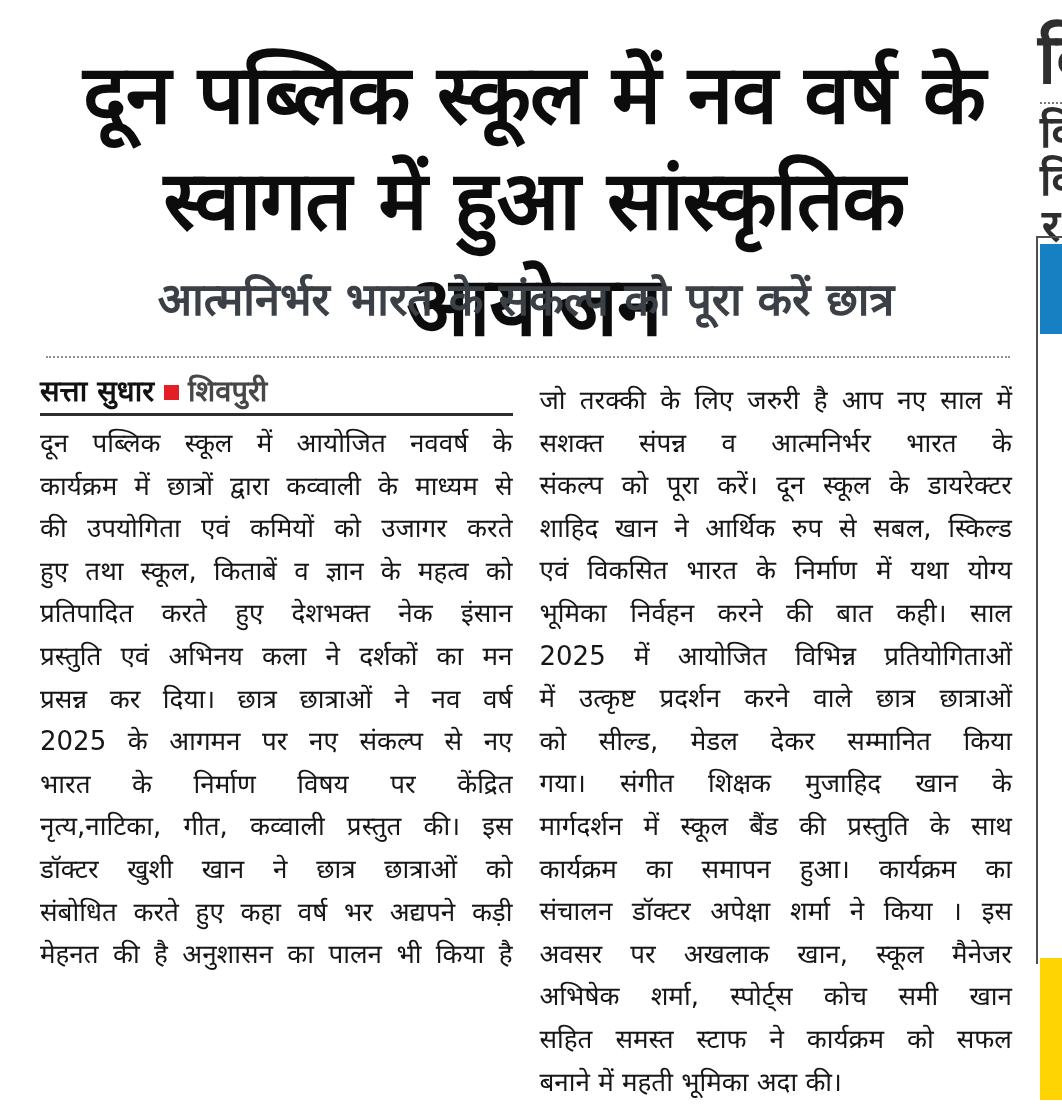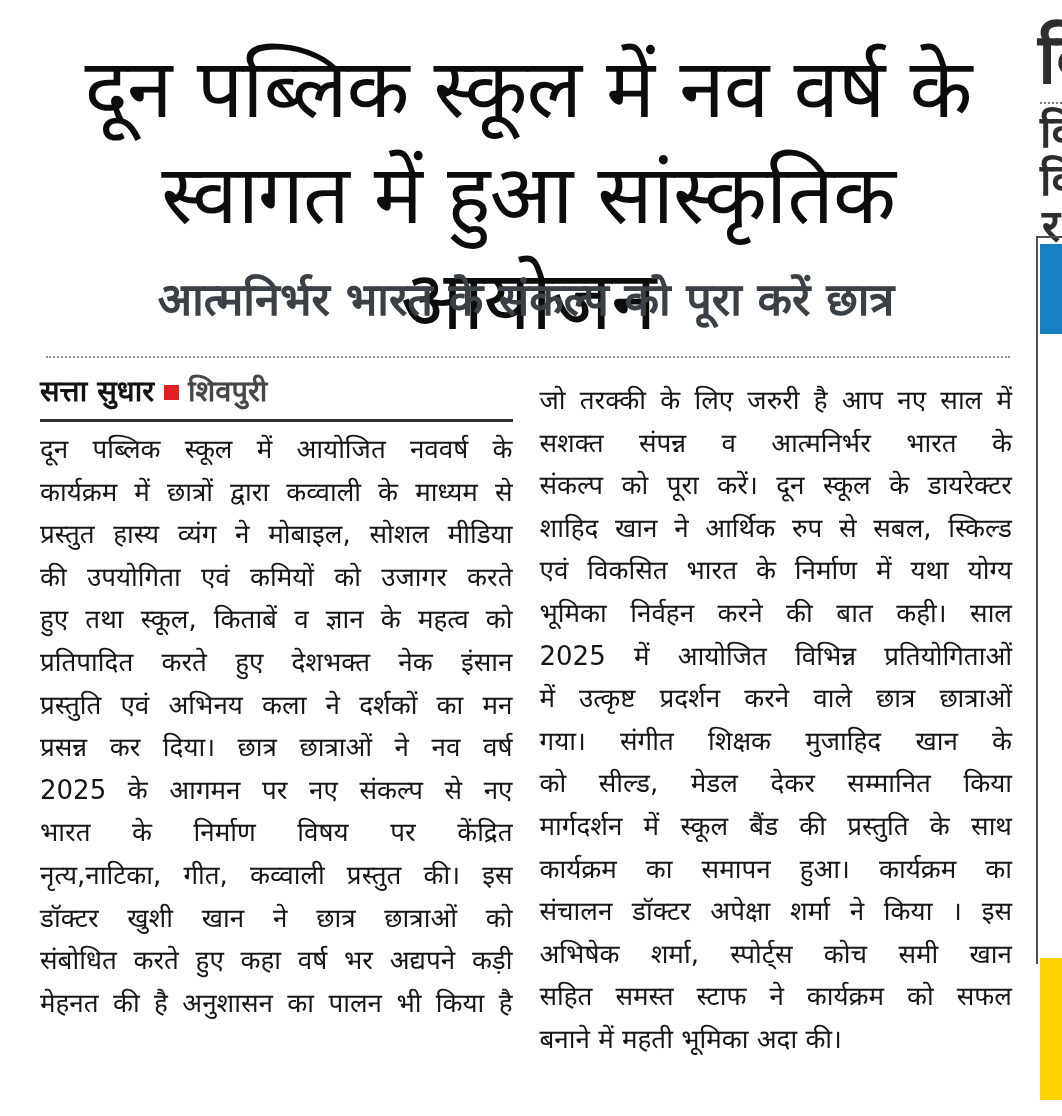--- a/index.html
+++ b/index.html
@@ -7,26 +7,26 @@
     width: 1062px; height: 1116px;
     background: #ffffff;
     position: relative;
     overflow: hidden;
     font-family: "DejaVu Sans", sans-serif;
     color: #161616;
   }
   .headline {
     position: absolute; top: 34px; left: 40px; width: 972px;
     text-align: center;
-    font-weight: 400;
+    font-weight: 700;
     font-size: 82px;
     line-height: 106px;
     letter-spacing: -1px;
     color: #0c0c0c;
-    margin: 2px;
+    margin: 8px;
   }
   .subheadline {
     position: absolute; top: 268px; left: 40px; width: 972px;
     text-align: center;
     font-weight: 700;
     font-size: 45px;
     line-height: 64px;
     color: #3b4046;
     margin: 0;
   }
@@ -36,21 +36,21 @@
     height: 0;
   }
   .columns {
     position: absolute; top: 374px; left: 40px; width: 972px;
     display: flex; gap: 27px;
   }
   .col { flex: 1; min-width: 0; }
   .col-right { padding-top: 5px; }
   .byline {
     font-size: 29px; line-height: 34px;
-    padding-bottom: 11px;
+    padding-bottom: 5px;
     border-bottom: 3px solid #2e2e2e;
     margin-bottom: 6px;
     white-space: nowrap;
   }
   .byline-source { font-weight: 700; color: #121212; }
   .byline-marker {
     display: inline-block;
     width: 15px; height: 15px;
     margin: 0 9px 0 10px;
     transform: translateY(-1px);
@@ -100,21 +100,20 @@
 <div class="dotted-rule"></div>
 
 <div class="columns">
   <div class="col col-left">
     <div class="byline">
       <span class="byline-source">सत्ता सुधार</span><span class="byline-marker" style="background: rgb(227, 30, 36);"></span><span class="byline-location">शिवपुरी</span>
     </div>
     <div>
         <div class="body-line">दून पब्लिक स्कूल में आयोजित नववर्ष के</div>
         <div class="body-line">कार्यक्रम में छात्रों द्वारा कव्वाली के माध्यम से</div>
-        <div class="body-line">प्रस्तुत हास्य व्यंग ने मोबाइल, सोशल मीडिया</div>
         <div class="body-line">की उपयोगिता एवं कमियों को उजागर करते</div>
         <div class="body-line">हुए तथा स्कूल, किताबें व ज्ञान के महत्व को</div>
         <div class="body-line">प्रतिपादित करते हुए देशभक्त नेक इंसान</div>
         <div class="body-line">प्रस्तुति एवं अभिनय कला ने दर्शकों का मन</div>
         <div class="body-line">प्रसन्न कर दिया। छात्र छात्राओं ने नव वर्ष</div>
         <div class="body-line">2025 के आगमन पर नए संकल्प से नए</div>
         <div class="body-line">भारत के निर्माण विषय पर केंद्रित</div>
         <div class="body-line">नृत्य,नाटिका, गीत, कव्वाली प्रस्तुत की। इस</div>
         <div class="body-line">डॉक्टर खुशी खान ने छात्र छात्राओं को</div>
         <div class="body-line">संबोधित करते हुए कहा वर्ष भर अद्यपने कड़ी</div>
@@ -124,25 +123,26 @@
   <div class="col col-right">
     <div>
         <div class="body-line">जो तरक्की के लिए जरुरी है आप नए साल में</div>
         <div class="body-line">सशक्त संपन्न व आत्मनिर्भर भारत के</div>
         <div class="body-line">संकल्प को पूरा करें। दून स्कूल के डायरेक्टर</div>
         <div class="body-line">शाहिद खान ने आर्थिक रुप से सबल, स्किल्ड</div>
         <div class="body-line">एवं विकसित भारत के निर्माण में यथा योग्य</div>
         <div class="body-line">भूमिका निर्वहन करने की बात कही। साल</div>
         <div class="body-line">2025 में आयोजित विभिन्न प्रतियोगिताओं</div>
         <div class="body-line">में उत्कृष्ट प्रदर्शन करने वाले छात्र छात्राओं</div>
+        <div class="body-line">को सील्ड, मेडल देकर सम्मानित किया</div>
         <div class="body-line">गया। संगीत शिक्षक मुजाहिद खान के</div>
-        <div class="body-line">को सील्ड, मेडल देकर सम्मानित किया</div>
         <div class="body-line">मार्गदर्शन में स्कूल बैंड की प्रस्तुति के साथ</div>
         <div class="body-line">कार्यक्रम का समापन हुआ। कार्यक्रम का</div>
         <div class="body-line">संचालन डॉक्टर अपेक्षा शर्मा ने किया । इस</div>
+        <div class="body-line">अवसर पर अखलाक खान, स्कूल मैनेजर</div>
         <div class="body-line">अभिषेक शर्मा, स्पोर्ट्स कोच समी खान</div>
         <div class="body-line">सहित समस्त स्टाफ ने कार्यक्रम को सफल</div>
         <div class="body-line">बनाने में महती भूमिका अदा की।</div>
       </div>
   </div>
 </div>
 
 <div>
   <span class="edge-frag frag-large" style="left:1038px; top:24px;">बि</span>
   <div class="edge-mini-dotted"></div>

